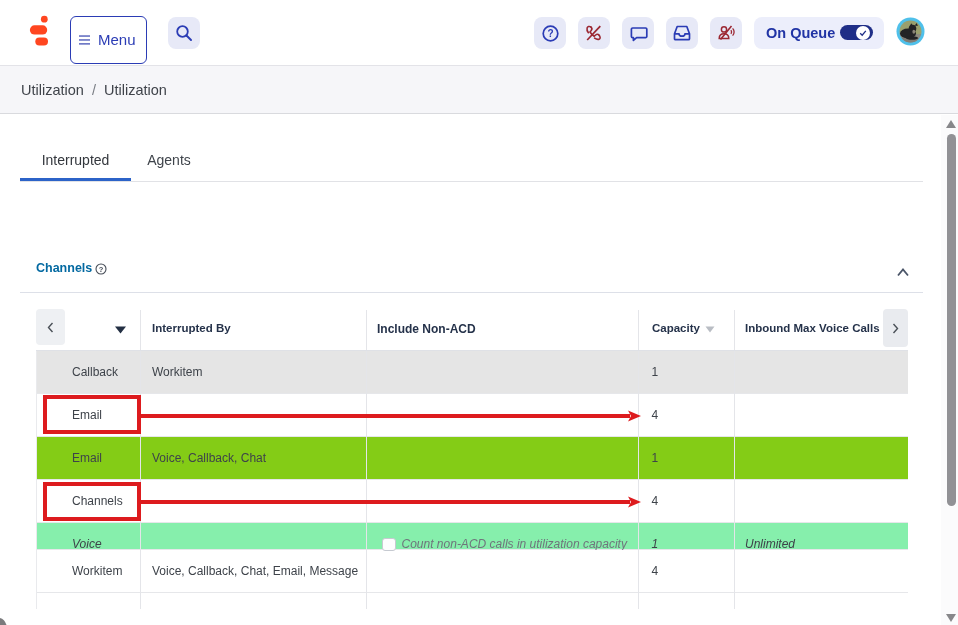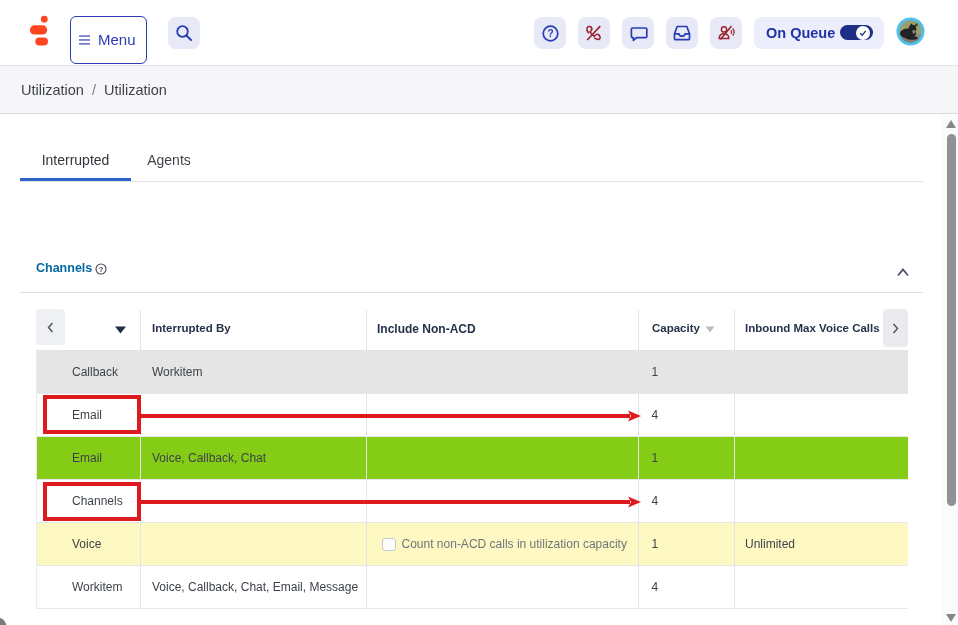--- a/index.html
+++ b/index.html
@@ -161,21 +161,21 @@
       </div>
     <div style="position:relative;width:872px;height:43px;background:#84cc16;border-bottom:1px solid #e6e7ea;font-size:12px;color:#3e434a;">
         <span style="position:absolute;left:36px;top:14px;">Email</span>
         <span style="position:absolute;left:116px;top:14px;">Voice, Callback, Chat</span>
         <span style="position:absolute;left:615.5px;top:14px;">1</span>
       </div>
     <div style="position:relative;width:872px;height:43px;background:#ffffff;border-bottom:1px solid #e6e7ea;font-size:12px;color:#3e434a;">
         <span style="position:absolute;left:36px;top:14px;">Channels</span>
         <span style="position:absolute;left:615.5px;top:14px;">4</span>
       </div>
-    <div style="position:relative;width:872px;height:43px;background:#fef9c3;border-bottom:1px solid #e6e7ea;font-size:12px;color:#3e434a;">
+    <div style="position:relative;width:872px;height:27px;background:#86efac;border-bottom:1px solid #e6e7ea;font-size:12px;color:#3e434a;font-style:italic;">
         <span style="position:absolute;left:36px;top:14px;">Voice</span>
         <span style="position:absolute;left:365.5px;top:14.5px;font-size:12px;color:#6f757c;">Count non-ACD calls in utilization capacity</span>
         <span style="position:absolute;left:615.5px;top:14px;">1</span>
         <span style="position:absolute;left:709px;top:14px;">Unlimited</span>
       </div>
     <div style="position:relative;width:872px;height:43px;background:#ffffff;border-bottom:1px solid #e6e7ea;font-size:12px;color:#3e434a;">
         <span style="position:absolute;left:36px;top:14px;">Workitem</span>
         <span style="position:absolute;left:116px;top:14px;">Voice, Callback, Chat, Email, Message</span>
         <span style="position:absolute;left:615.5px;top:14px;">4</span>
       </div>

